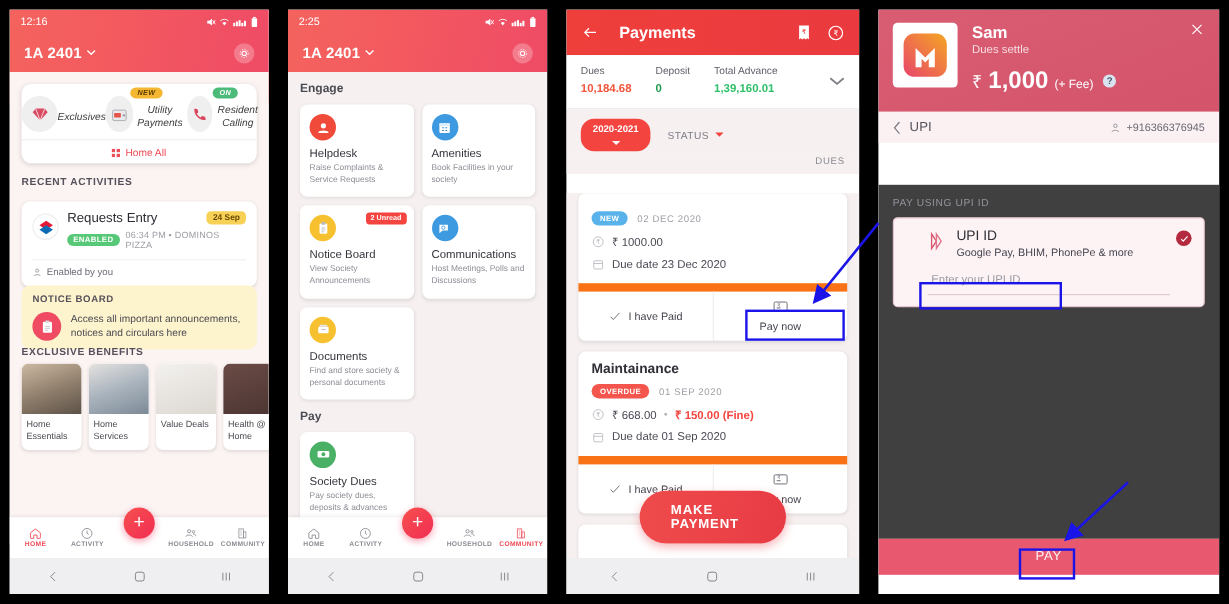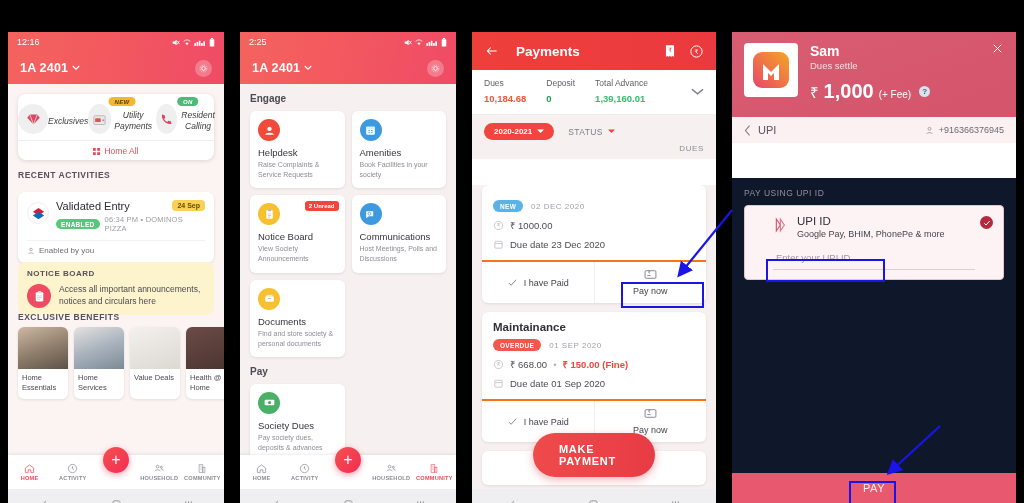--- a/index.html
+++ b/index.html
@@ -1,17 +1,17 @@
 <!DOCTYPE html>
 <html><head>
 <meta charset="utf-8">
 <style>
   html,body{margin:0;padding:0;background:#000;}
   body{width:1024px;height:503px;font-family:"Liberation Sans",sans-serif;overflow:hidden;}
-  .stage{position:relative;width:1024px;height:440px;background:#0a0a0a;display:flex;margin-top:24px;}
+  .stage{position:relative;width:1024px;height:440px;background:#0a0a0a;display:flex;}
   .panel{position:relative;height:503px;background:#000;overflow:hidden;flex:none;}
   .screen{position:absolute;left:8px;top:8px;right:8px;bottom:8px;background:#fff;overflow:hidden;}
 
   
   .statusbar{height:20px;display:flex;align-items:center;justify-content:space-between;padding:0 9px;
              font-size:9px;color:#fff;font-family:"Liberation Sans",sans-serif;}
   .sb-icons{display:flex;align-items:center;gap:2px;}
   .sb-icons svg{display:block;}
   .navbar{position:absolute;left:0;right:0;bottom:0;height:30px;background:#efeff1;display:flex;
           align-items:center;justify-content:space-around;}
@@ -90,35 +90,35 @@
   
   .p3head{height:38px;background:linear-gradient(90deg,#ef3f3b,#ea3a3f);display:flex;align-items:center;
           padding:0 12px;gap:12px;color:#fff;}
   .p3title{font-size:13.5px;font-weight:bold;flex:1;margin-left:4px;}
   .summary{background:#fff;padding:8px 12px 10px;display:flex;align-items:flex-start;border-bottom:1px solid #ededed;}
   .sum-col{margin-right:20px;}
   .sum-lab{font-size:8.5px;color:#5e5e68;}
   .sum-val{font-size:9.5px;margin-top:5px;font-weight:bold;}
   .filters{background:#f6f1f0;padding:8px 12px 2px;display:flex;align-items:center;gap:14px;}
   .fy{background:#f4443f;color:#fff;font-size:8px;font-weight:bold;padding:4px 10px;border-radius:11px;
-      display:flex;align-items:center;gap:5px;}
+      display:flex;align-items:center;gap:5px;flex-direction:column;}
   .status-f{font-size:8.5px;color:#7c7c86;letter-spacing:.4px;display:flex;align-items:center;gap:5px;}
   .dues-lab{text-align:right;font-size:8px;color:#8b8b93;letter-spacing:.6px;padding:2px 12px 6px;background:#f6f1f0;}
   .p3list{position:absolute;left:0;right:0;top:153px;bottom:30px;background:#f6f1f0;padding:0 10px;overflow:hidden;}
   .due-card{background:#fff;border-radius:6px;box-shadow:0 1px 3px rgba(0,0,0,.09);margin-bottom:9px;}
   .due-body{padding:9px 11px 10px;}
   .due-title{font-size:11.5px;color:#2f2f38;font-weight:bold;}
   .due-meta{display:flex;align-items:center;gap:8px;margin-top:6px;}
   .pill{font-size:6.5px;font-weight:bold;color:#fff;padding:2.5px 7px;border-radius:9px;letter-spacing:.3px;}
   .pill.new{background:#59b2ea;}
   .pill.overdue{background:#f4554c;}
   .due-date{font-size:8px;color:#a0a0a8;letter-spacing:.5px;}
   .due-row{display:flex;align-items:center;gap:6px;margin-top:7px;font-size:9.5px;color:#4b4b55;}
   .fine{color:#f4443f;font-weight:bold;}
-  .due-actions{display:flex;border-top:2px solid #f97316;}
+  .due-actions{display:flex;border-top:7px solid #f97316;}
   .due-act{flex:1;display:flex;align-items:center;justify-content:center;gap:6px;padding:7px 0;font-size:9px;color:#44444e;}
   .due-act+.due-act{border-left:1px solid #efefef;flex-direction:column;}
   .makepay{position:absolute;left:50%;transform:translateX(-50%);bottom:42px;background:linear-gradient(95deg,#ef4b4b,#e83b45);
            color:#fff;font-size:11px;font-weight:bold;letter-spacing:.7px;padding:10px 26px;border-radius:22px;
            box-shadow:0 3px 8px rgba(232,59,69,.38);}
 
   
   .p4head{background:linear-gradient(160deg,#d95d72,#d4546b);padding:11px 12px 14px;display:flex;gap:12px;position:relative;}
   .mlogo{width:54px;height:54px;background:#fff;border-radius:4px;display:flex;align-items:center;justify-content:center;flex:none;}
   .p4name{font-size:14px;color:#fff;font-weight:bold;}
@@ -126,21 +126,21 @@
   .p4amt{margin-top:9px;color:#fff;display:flex;align-items:baseline;gap:5px;}
   .p4amt .cur{font-size:15px;}
   .p4amt .num{font-size:20px;font-weight:bold;}
   .p4amt .fee{font-size:10px;}
   .qmark{width:11px;height:11px;border-radius:50%;background:#d8e3ef;color:#4b5a6a;font-size:8px;font-weight:bold;
          display:inline-flex;align-items:center;justify-content:center;align-self:center;margin-left:3px;}
   .p4close{position:absolute;top:10px;right:12px;color:#fff;font-size:15px;line-height:1;}
   .p4bar{background:#fbf0f2;padding:7px 12px;display:flex;align-items:center;justify-content:space-between;}
   .p4bar .left{display:flex;align-items:center;gap:7px;font-size:11px;color:#55555f;}
   .p4phone{display:flex;align-items:center;gap:5px;font-size:9px;color:#6a6a74;}
-  .p4main{position:absolute;left:0;right:0;top:146px;bottom:46px;background:#0f172a;padding:10px 12px;}
+  .p4main{position:absolute;left:0;right:0;top:146px;bottom:46px;background:#404040;padding:10px 12px;}
   .paylab{font-size:8.5px;color:#92929c;letter-spacing:.5px;}
   .upibox{margin-top:7px;border:1px solid #e7c4cd;background:#fdf3f5;border-radius:4px;padding:9px 28px;position:relative;}
   .upititle{font-size:11.5px;color:#2f2f38;}
   .upisub{font-size:9px;color:#44444e;margin-top:2px;}
   .upiinput{margin-top:8px;font-size:9.5px;color:#9a9aa4;border-bottom:1px solid #e0cdd3;padding:5px 3px 6px;}
   .check{position:absolute;top:10px;right:10px;width:13px;height:13px;border-radius:50%;background:#b32a3f;
          display:flex;align-items:center;justify-content:center;color:#fff;font-size:8px;}
   .paybar{position:absolute;left:0;right:0;bottom:16px;height:30px;background:#e8596f;display:flex;align-items:center;justify-content:center;}
   .paybtn{color:#fdeef1;font-size:11px;letter-spacing:.6px;}
 
@@ -250,21 +250,21 @@
         <div class="act-card">
           <div class="act-top">
             <div class="dom-logo">
               <svg width="15" height="15" viewBox="0 0 24 24">
                   <path d="M12 3l9 6-9 6-9-6z" fill="#e31837"></path>
                   <path d="M12 9l9 6-9 6-9-6z" fill="#0b6bb5"></path>
                 </svg>
             </div>
             <div style="flex:1">
               <div style="display:flex;align-items:flex-start">
-                <div class="act-title">Validated Entry</div>
+                <div class="act-title">Requests Entry</div>
                 <div class="pill-date">24 Sep</div>
               </div>
               <div class="act-meta">
                 <span class="pill-en">ENABLED</span>
                 <span class="act-sub">06:34 PM • DOMINOS PIZZA</span>
               </div>
             </div>
           </div>
           <div class="act-foot">
             <svg width="8" height="8" viewBox="0 0 16 16">

